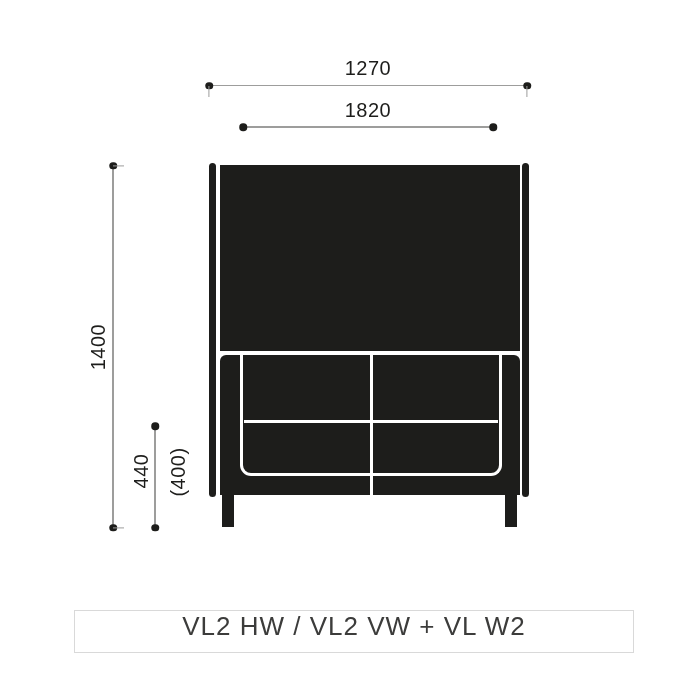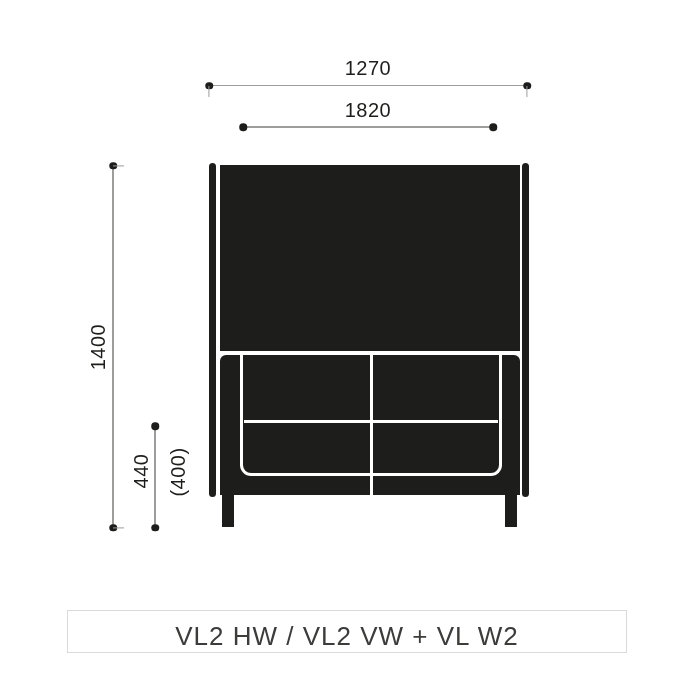--- a/index.html
+++ b/index.html
@@ -37,24 +37,24 @@
   .seat-outline{
     position:absolute;background:transparent;box-sizing:border-box;
     border-left:3.5px solid var(--bg,#fff);
     border-right:3.5px solid var(--bg,#fff);
     border-bottom:3.5px solid var(--bg,#fff);
     border-radius:0 0 11px 11px;
   }
   .wline{position:absolute;background:var(--bg,#fff);}
   
   .caption-bar{
-    position:absolute;left:67px;top:610px;width:560px;height:43px;
+    position:absolute;left:74px;top:610px;width:560px;height:43px;
     box-sizing:border-box;border:1.5px solid var(--caption_border,#d9d9d9);
     background:var(--bg,#fff);
-    display:flex;align-items:flex-end;justify-content:center;
+    display:flex;align-items:flex-start;justify-content:center;
   }
   .caption-text{
     color:var(--caption_text,#3c3c3b);font-size:26px;letter-spacing:1px;white-space:nowrap;
   }
 </style>
 </head>
 <body>
 
 <div class="canvas">
 

